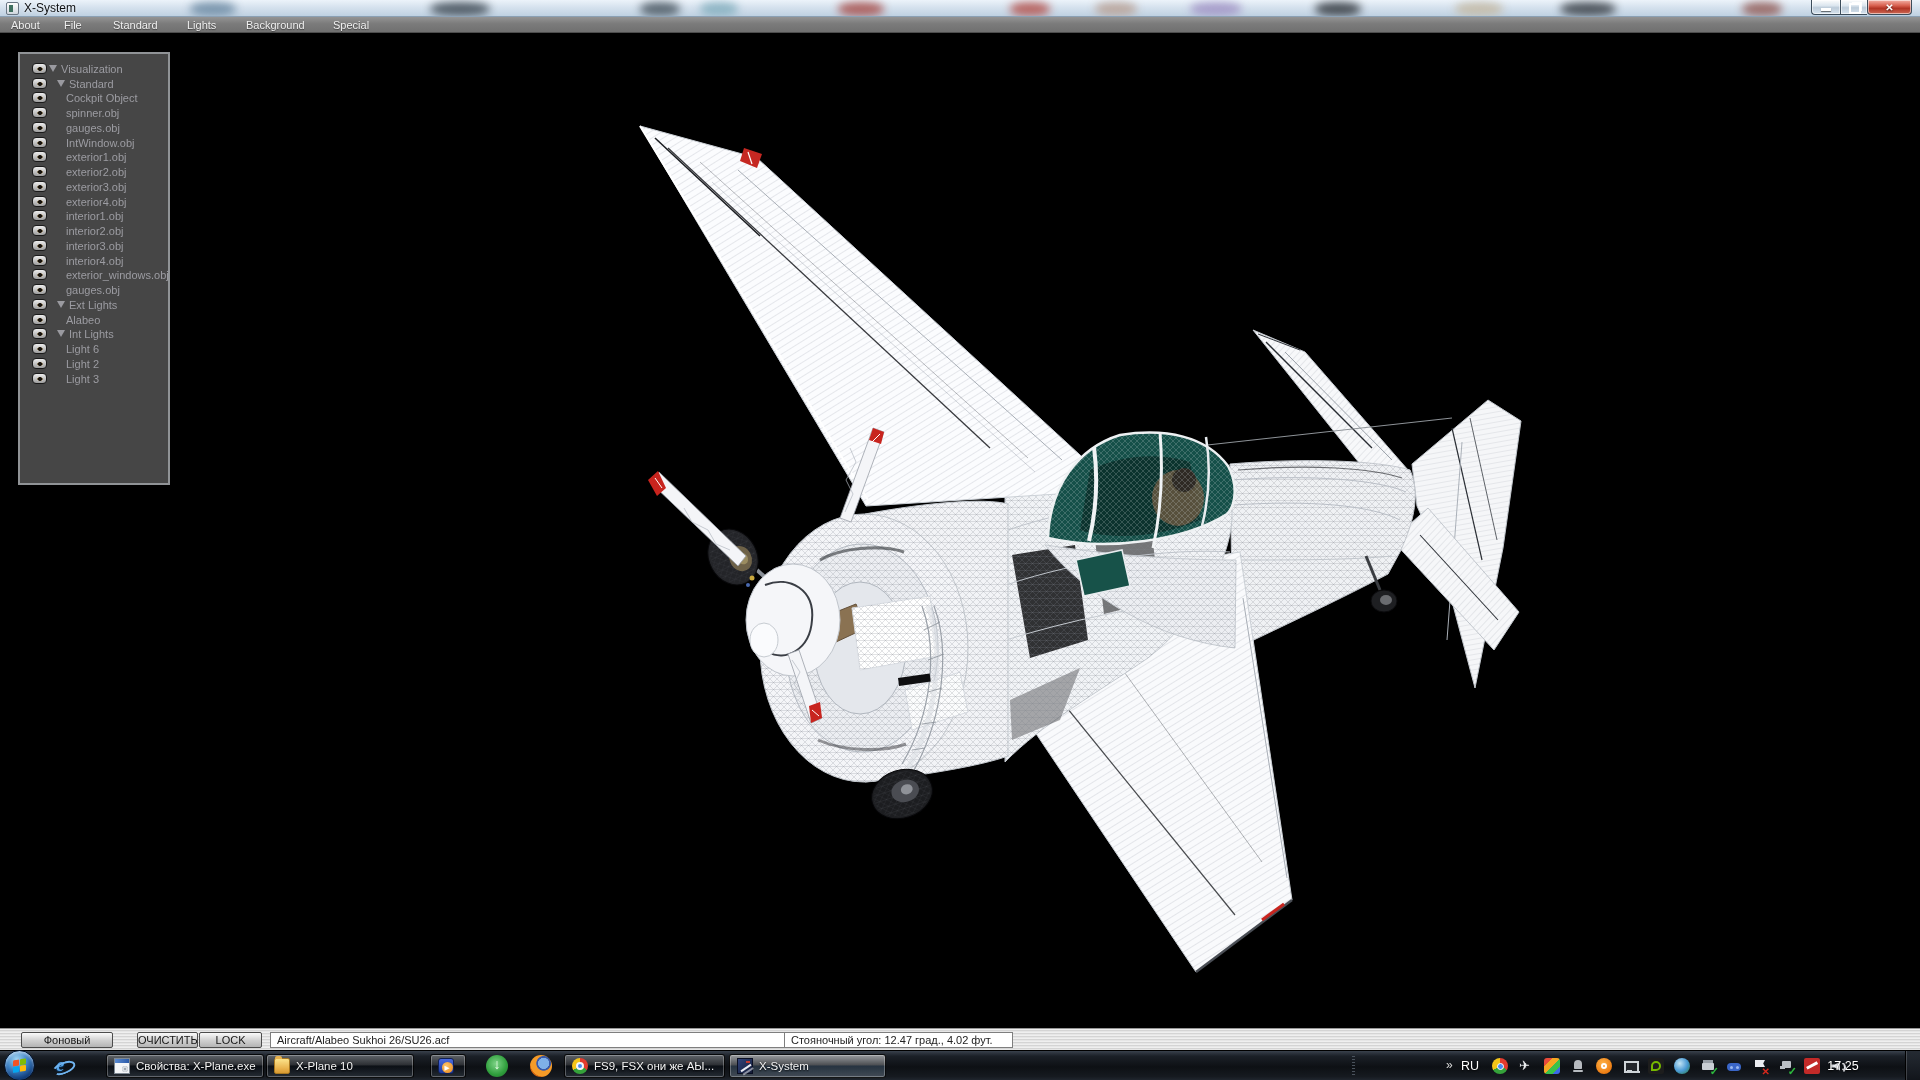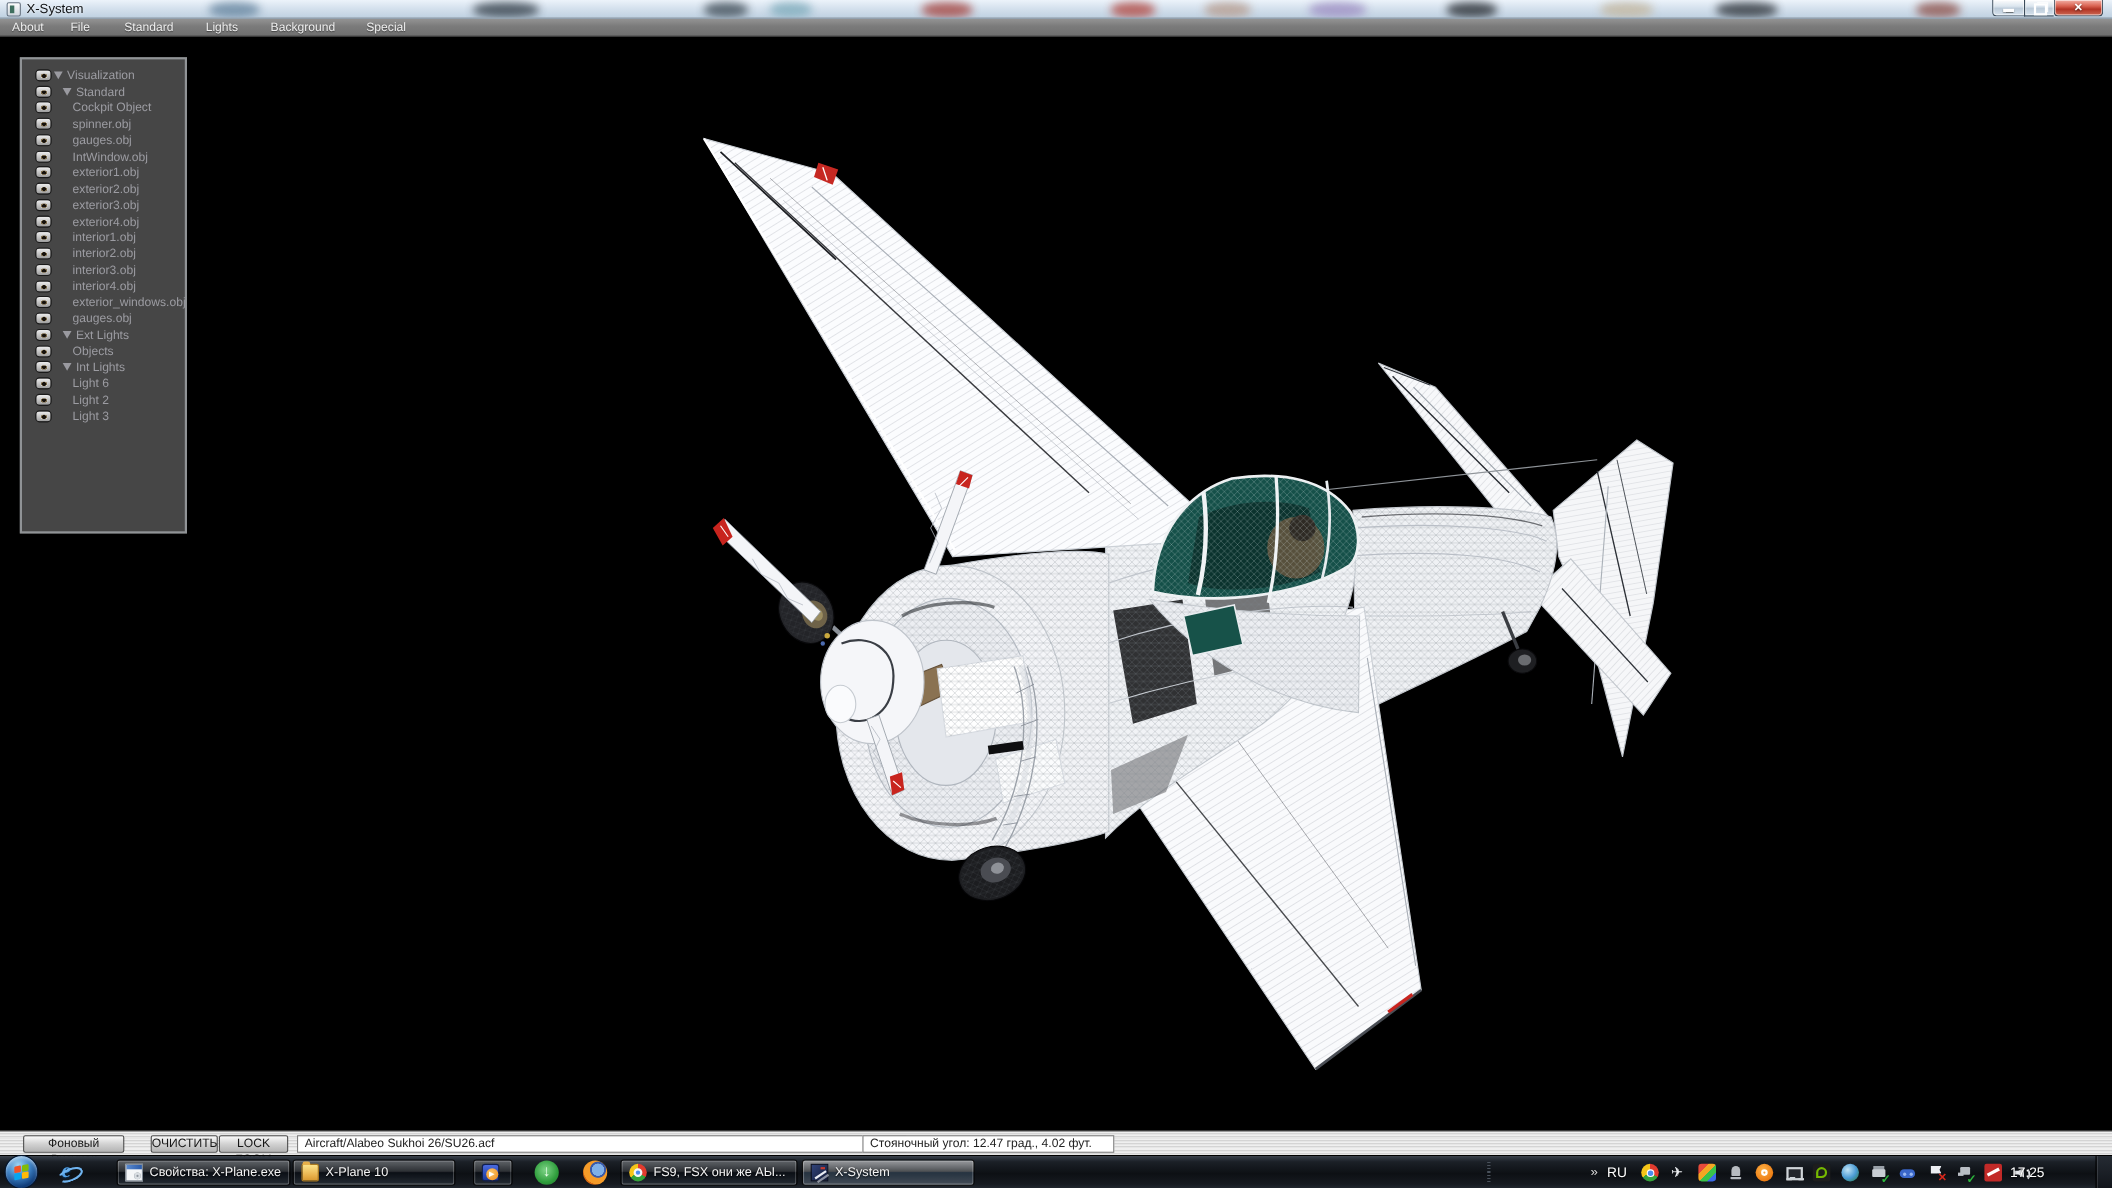--- a/index.html
+++ b/index.html
@@ -428,21 +428,21 @@
           <span class="tlabel">gauges.obj</span>
         </div>
         <div class="trow lvl-group" style="top: 244px;">
           <span class="eye"></span>
           <span class="tri"></span>
           <span class="tlabel">Ext Lights</span>
         </div>
         <div class="trow lvl-leaf" style="top: 259px;">
           <span class="eye"></span>
 
-          <span class="tlabel">Objects</span>
+          <span class="tlabel">Alabeo</span>
         </div>
         <div class="trow lvl-group" style="top: 273px;">
           <span class="eye"></span>
           <span class="tri"></span>
           <span class="tlabel">Int Lights</span>
         </div>
         <div class="trow lvl-leaf" style="top: 288px;">
           <span class="eye"></span>
 
           <span class="tlabel">Light 6</span>

